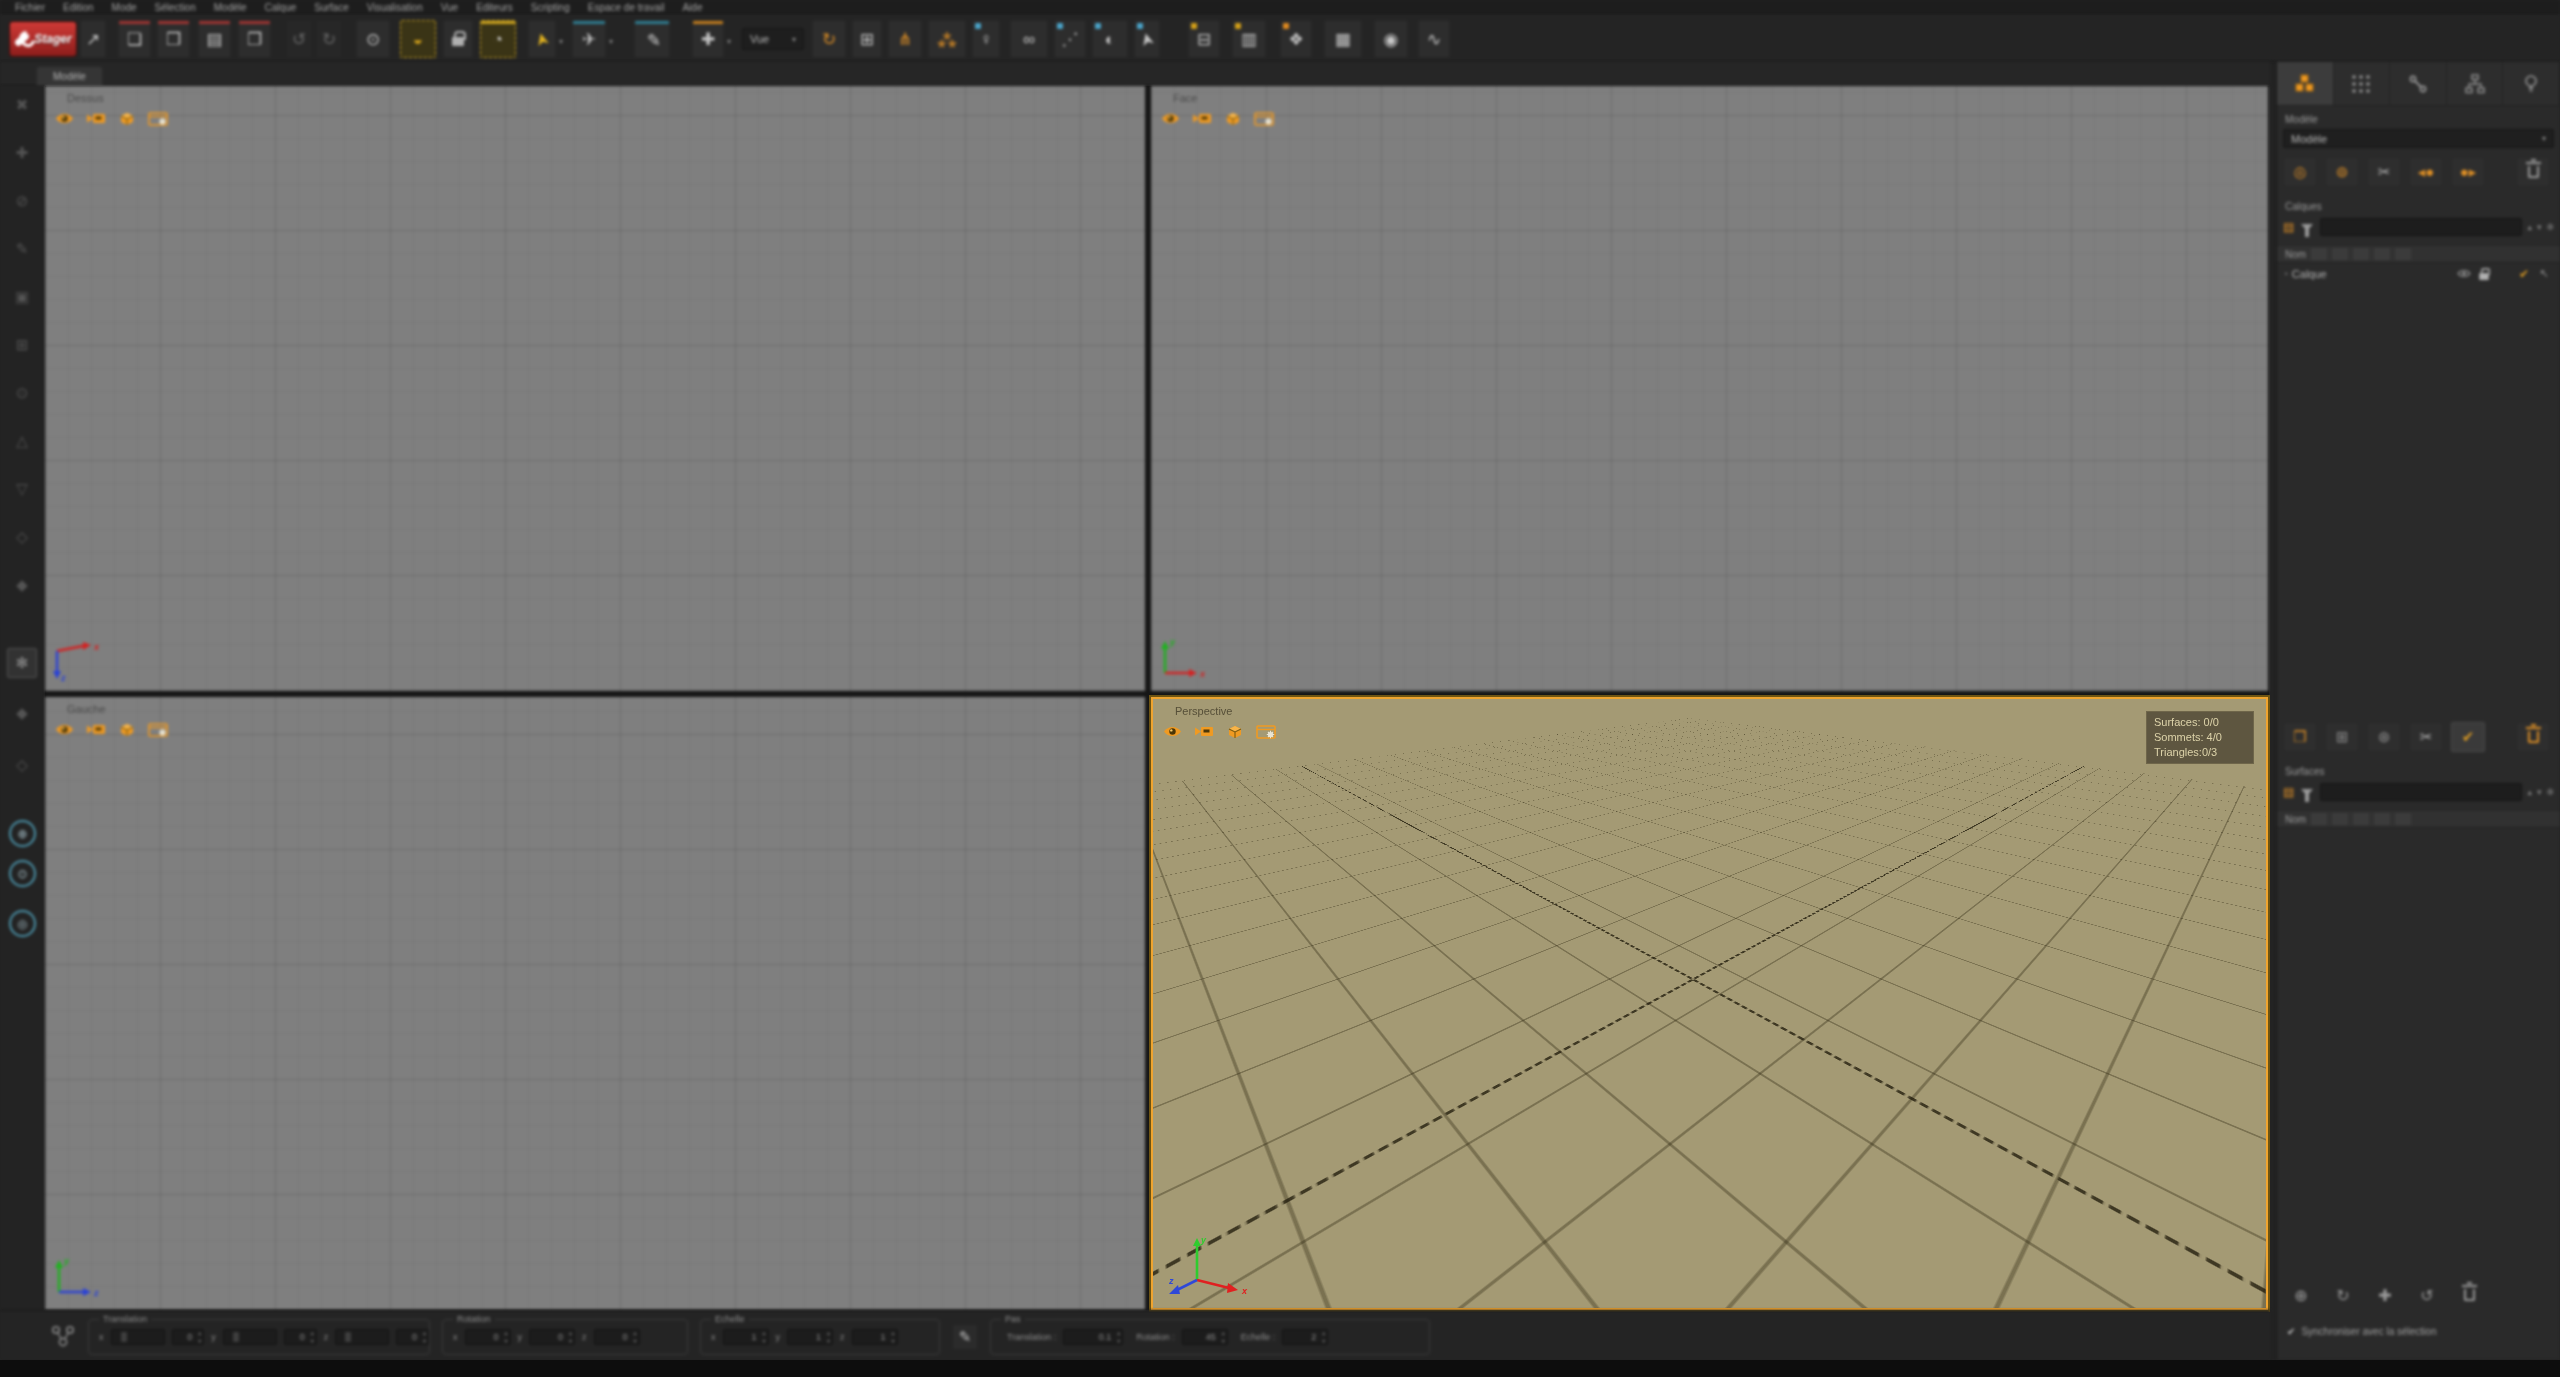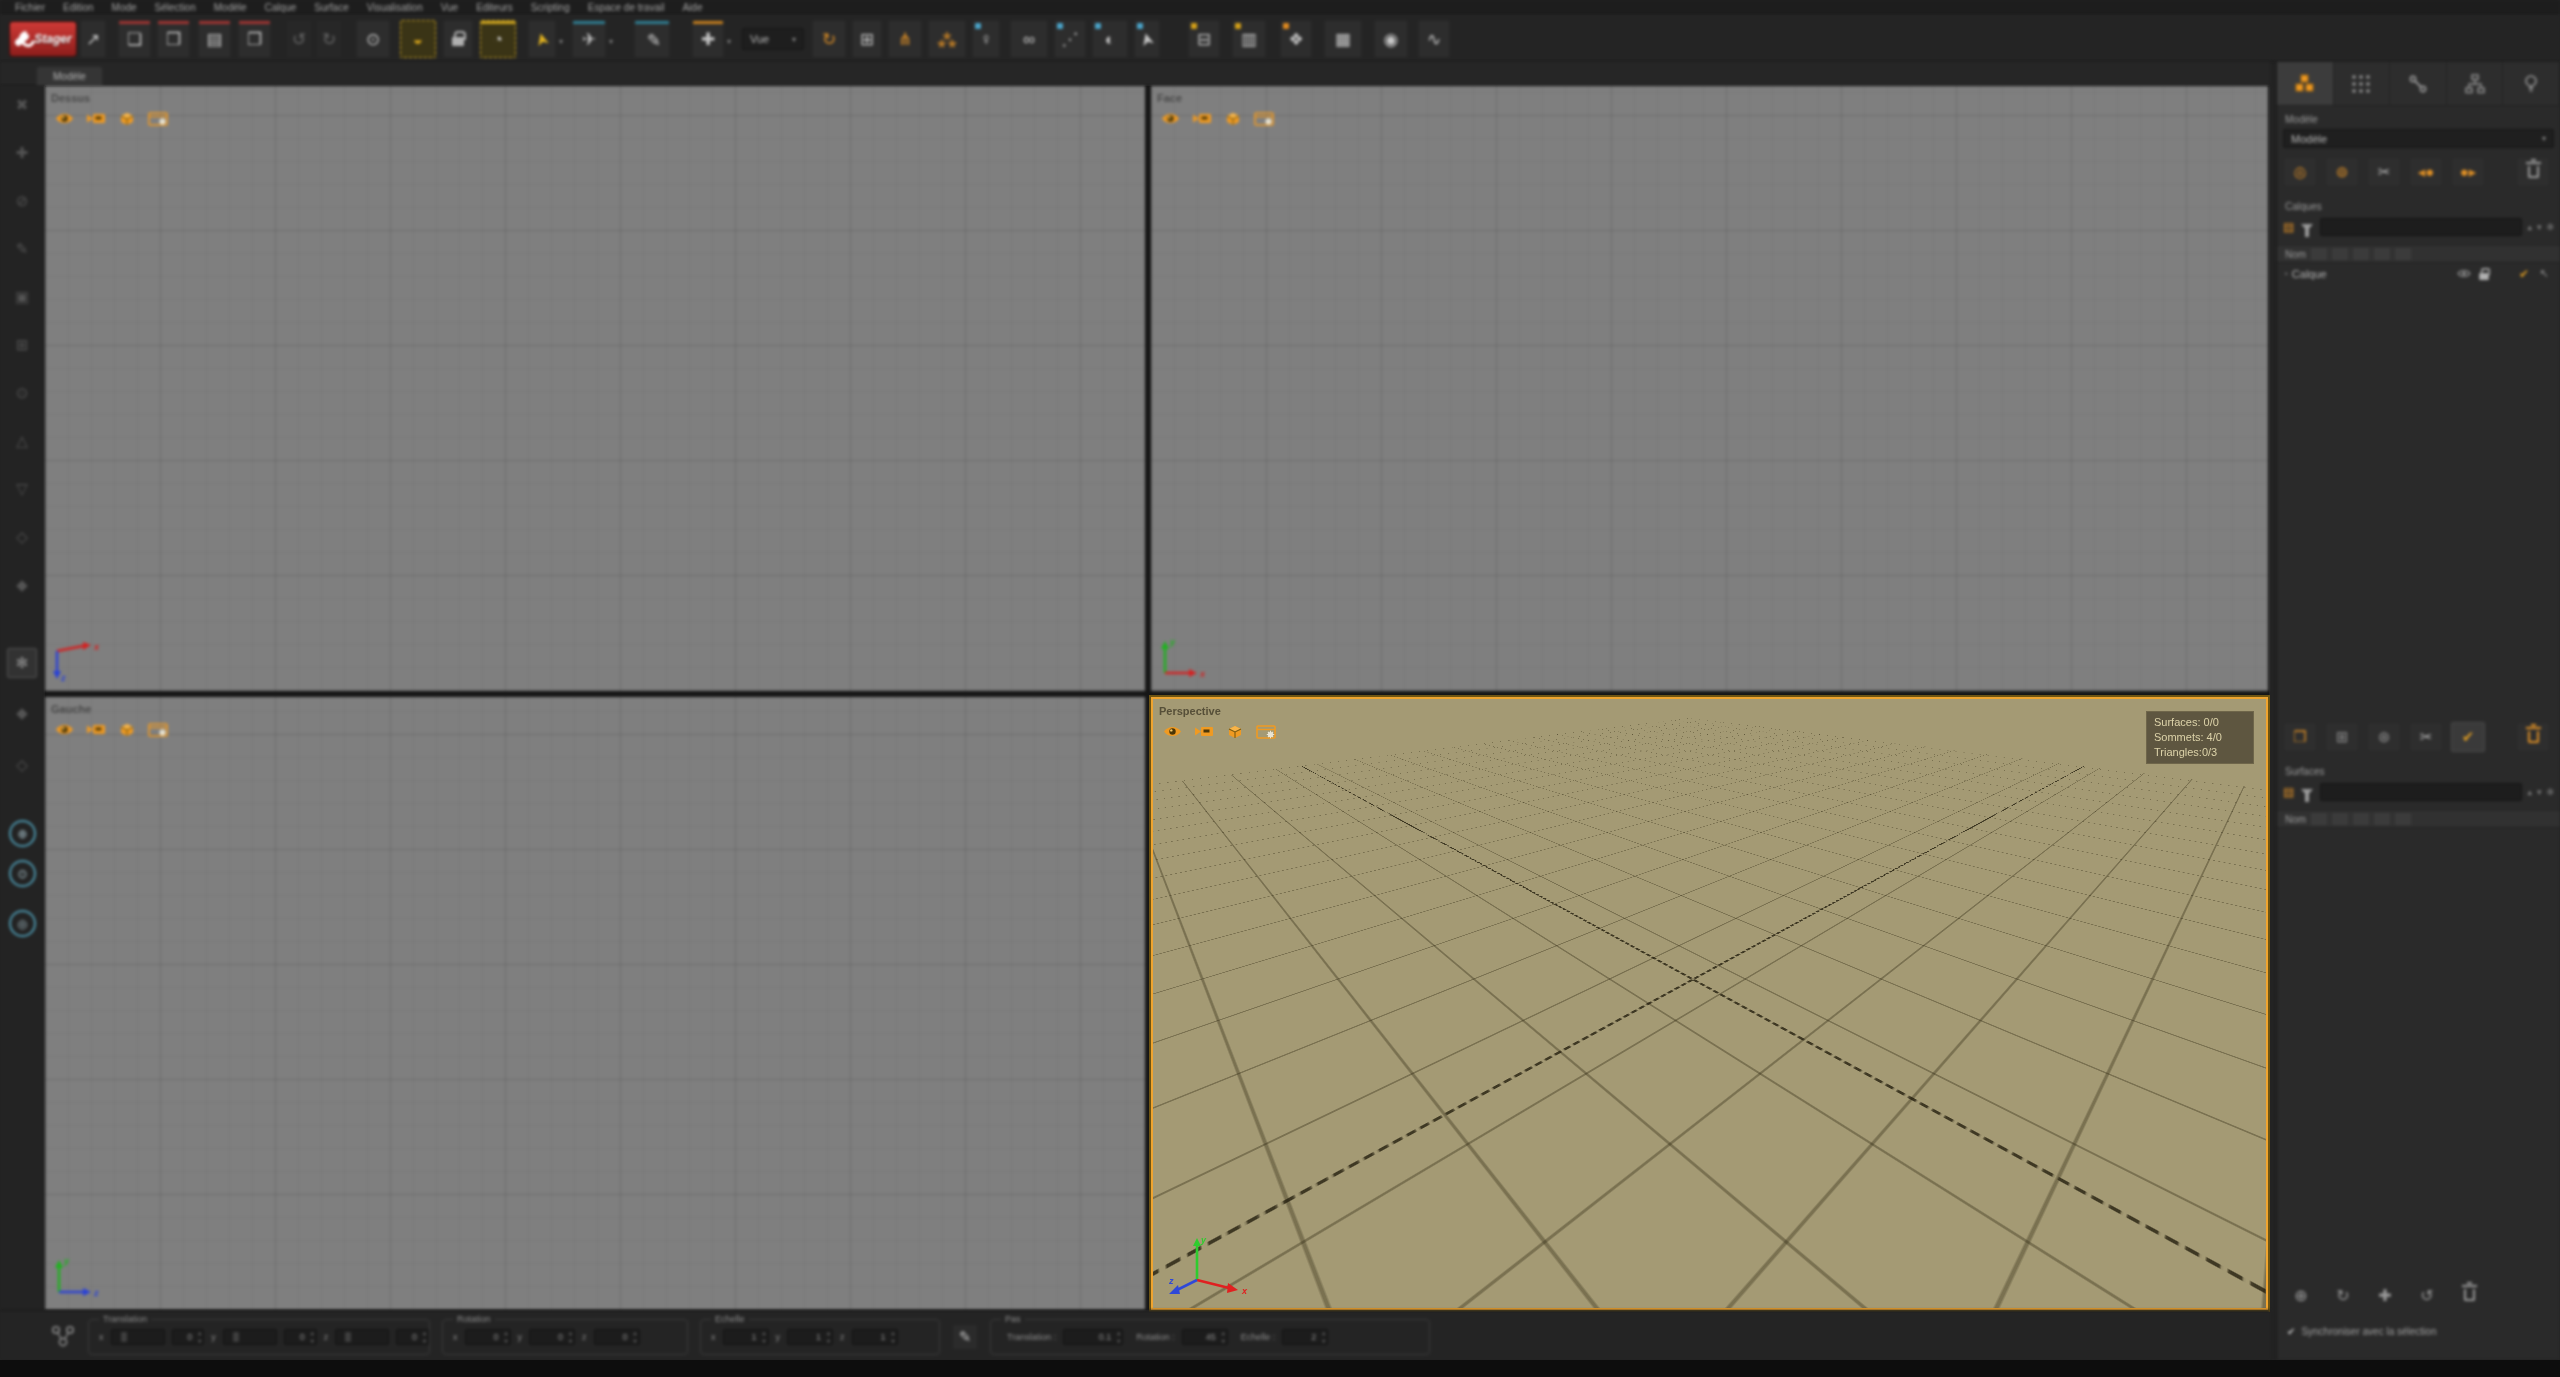--- a/index.html
+++ b/index.html
@@ -37,21 +37,21 @@
 .ltool.boxed{border:1px solid #565656;background:#343434;border-radius:2px;opacity:.9;color:#a0a0a0}
 .ltool.blue{left:9px;width:27px;height:27px;border:2px solid #4f9cb4;border-radius:50%;color:#a9c4cd;font-size:12px;opacity:.95}
 
 
 .vparea{position:absolute;left:45px;top:86px;width:2224px;height:1224px;background:#161616}
 .vp{position:absolute;background-color:#7f7f7f;background-image:
  repeating-linear-gradient(0deg,rgba(0,0,0,.10) 0 1px,transparent 1px 115px),
  repeating-linear-gradient(90deg,rgba(0,0,0,.10) 0 1px,transparent 1px 115px),
  repeating-linear-gradient(0deg,rgba(0,0,0,.05) 0 1px,transparent 1px 23px),
  repeating-linear-gradient(90deg,rgba(0,0,0,.05) 0 1px,transparent 1px 23px)}
-.vp-label{position:absolute;left:6px;top:6px;font-size:11px;font-weight:700;color:#484848;z-index:3}
+.vp-label{position:absolute;left:22px;top:6px;font-size:11px;font-weight:400;color:#484848;z-index:3}
 .vp-icons{position:absolute;left:9px;top:25px;display:flex;gap:10px;z-index:3}
 .vpi{width:21px;height:15px;display:flex;align-items:center;justify-content:center}
 .gizmo{position:absolute;z-index:3}
 .gz-txt{font-size:9px;font-style:italic;font-weight:700}
 
 
 .vp.persp{background:#a49a74;border:2px solid #efa42f;box-shadow:0 0 0 2px #6d5413}
 .vp.persp .vp-label{color:#564f38}
 .persp-scene{position:absolute;inset:0;overflow:hidden;perspective:520px;perspective-origin:48.5% 46%;z-index:1}
 .persp-plane{position:absolute;left:calc(48.5% - 1500px);top:calc(46% - 1500px);width:3000px;height:3000px;

